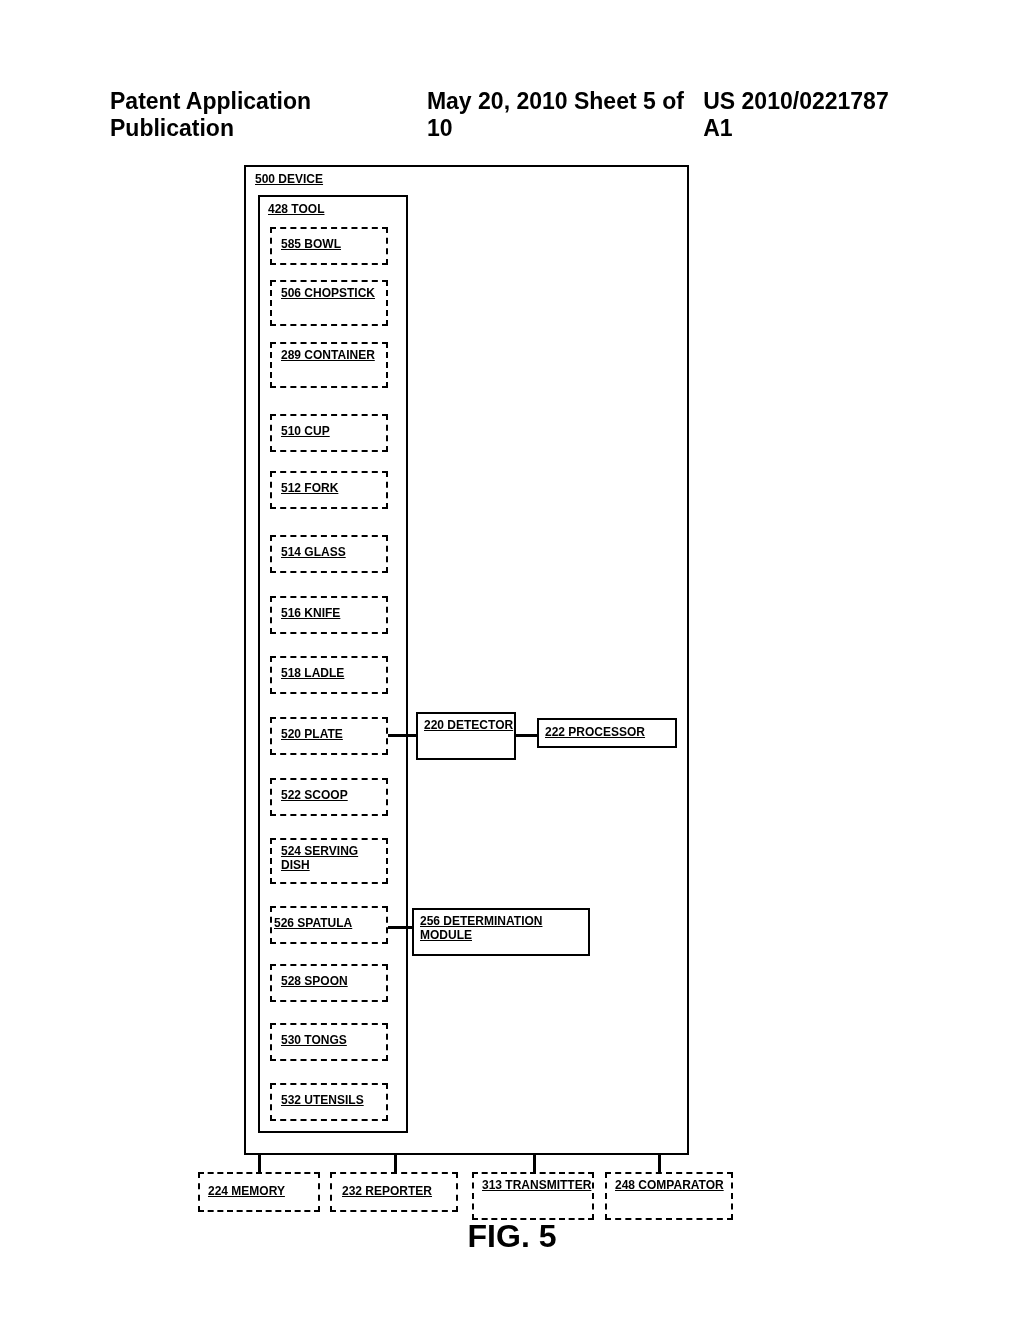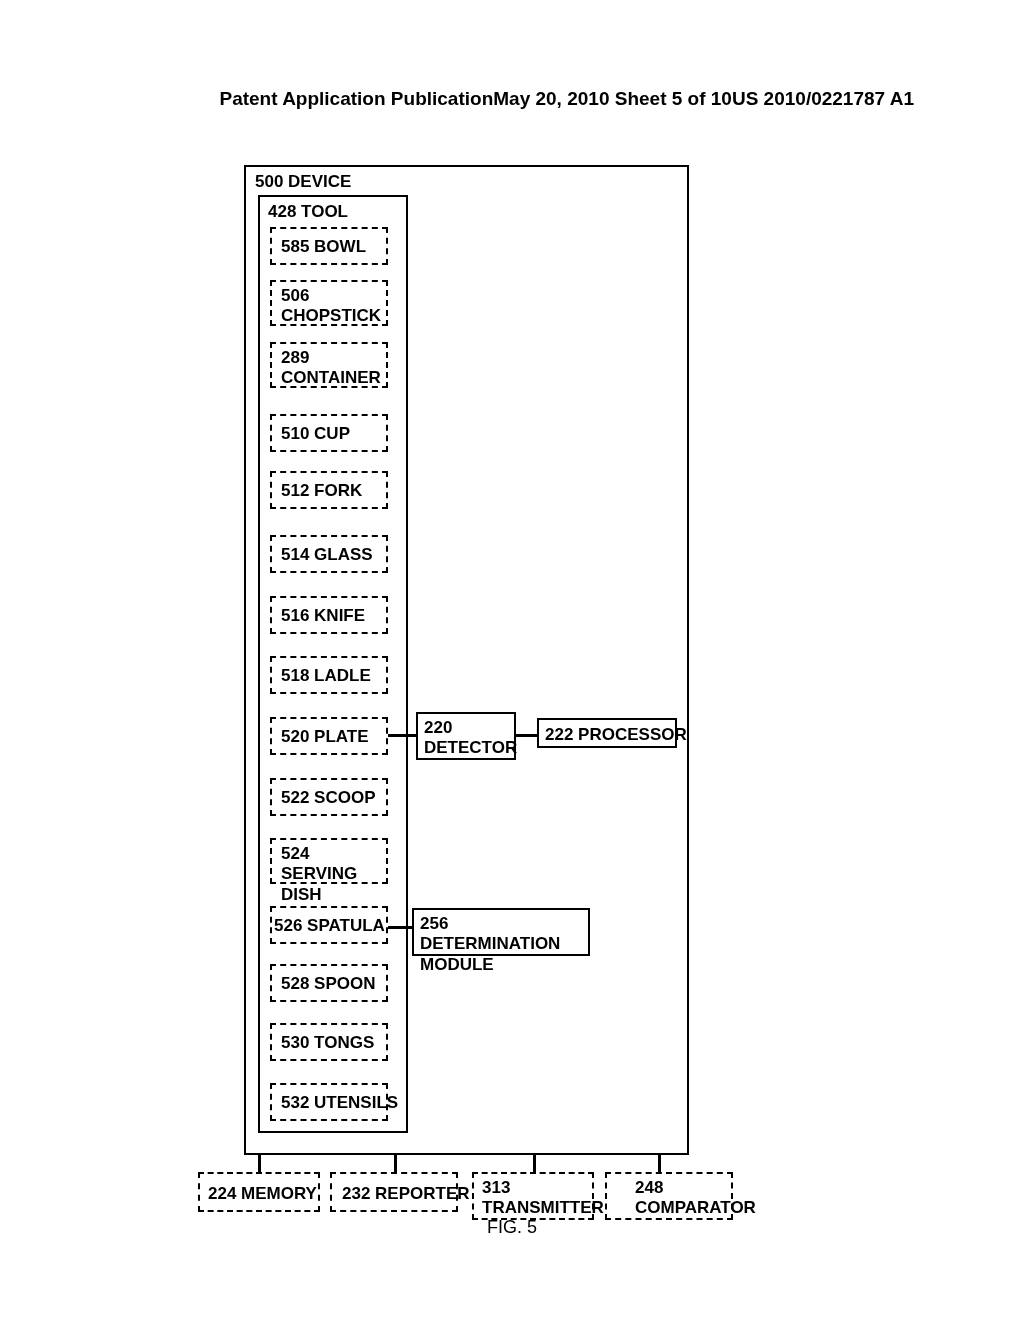--- a/index.html
+++ b/index.html
@@ -11,48 +11,49 @@
       position: relative;
     }
     .header {
       position: absolute;
       top: 88px;
       left: 0;
       right: 0;
       display: flex;
       justify-content: flex-end;
       padding: 0 110px;
-      font-size: 19px;
+      font-size: 23px;
       font-weight: bold;
     }
     
     .figure-label {
       position: absolute;
-      bottom: 82px;
+      bottom: 65px;
       left: 50%;
       transform: translateX(-50%);
-      font-size: 18px;
-      font-weight: normal;
+      font-size: 32px;
+      font-weight: bold;
     }
     
     .solid-box {
       position: absolute;
       border: 2.5px solid black;
       background: white;
     }
     .dashed-box {
       position: absolute;
       border: 2.5px dashed black;
       background: white;
     }
     .box-label {
       position: absolute;
-      font-size: 17px;
+      font-size: 12px;
       font-weight: bold;
       line-height: 1.2;
+      text-decoration: underline;
     }
     
     .connector {
       position: absolute;
       background: black;
     }
     
     
     .device-box { top: 165px; left: 244px; width: 445px; height: 990px; }
     .device-label { top: 172px; left: 255px; }
@@ -151,20 +152,20 @@
 <div class="dashed-box memory-box"></div>
 <div class="box-label" style="top:1184px;left:208px">224 MEMORY</div>
 
 <div class="dashed-box reporter-box"></div>
 <div class="box-label" style="top:1184px;left:342px">232 REPORTER</div>
 
 <div class="dashed-box transmitter-box"></div>
 <div class="box-label" style="top:1178px;left:482px;width:110px">313 TRANSMITTER</div>
 
 <div class="dashed-box comparator-box"></div>
-<div class="box-label" style="top:1178px;left:635px;width:110px">248 COMPARATOR</div>
+<div class="box-label" style="top:1178px;left:615px;width:110px">248 COMPARATOR</div>
 
 <div class="connector" style="top:1155px;left:258px;width:2.5px;height:17px"></div>
 <div class="connector" style="top:1155px;left:394px;width:2.5px;height:17px"></div>
 <div class="connector" style="top:1155px;left:533px;width:2.5px;height:17px"></div>
 <div class="connector" style="top:1155px;left:658px;width:2.5px;height:17px"></div>
 
 <div class="figure-label">FIG. 5</div>
 
 </body></html>

